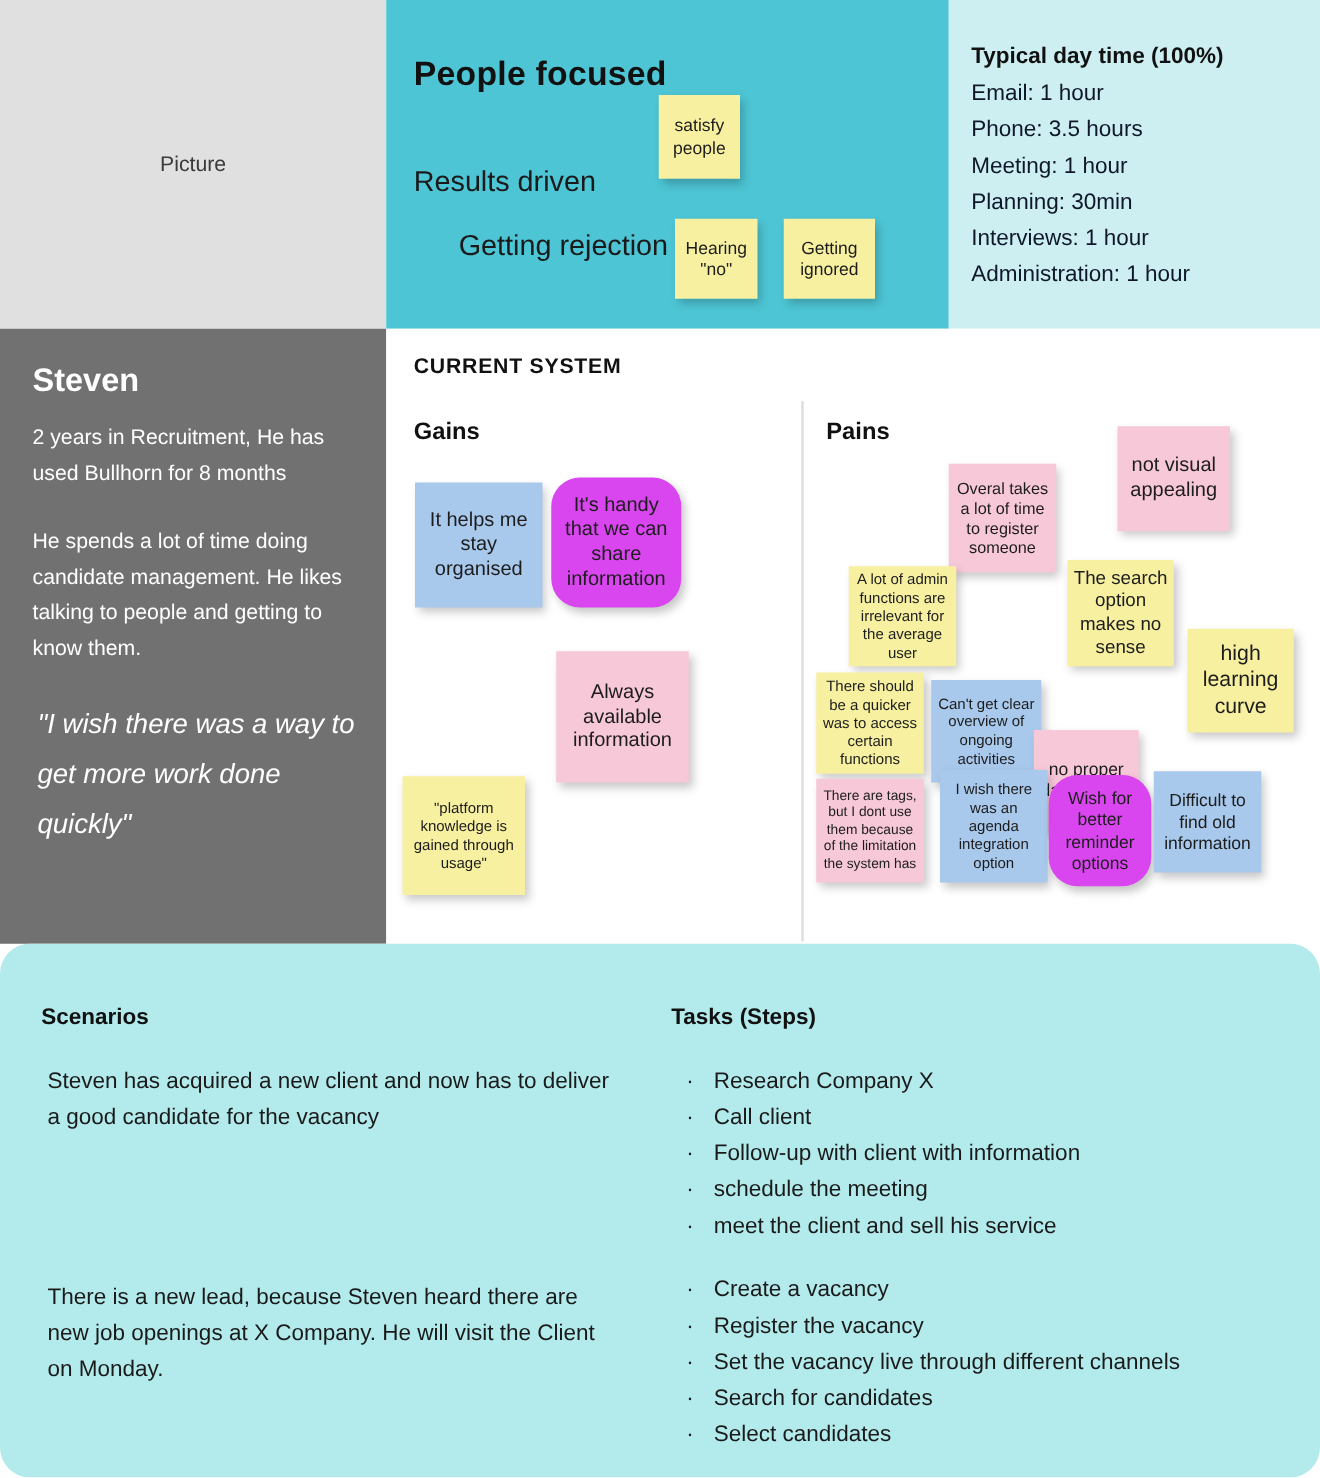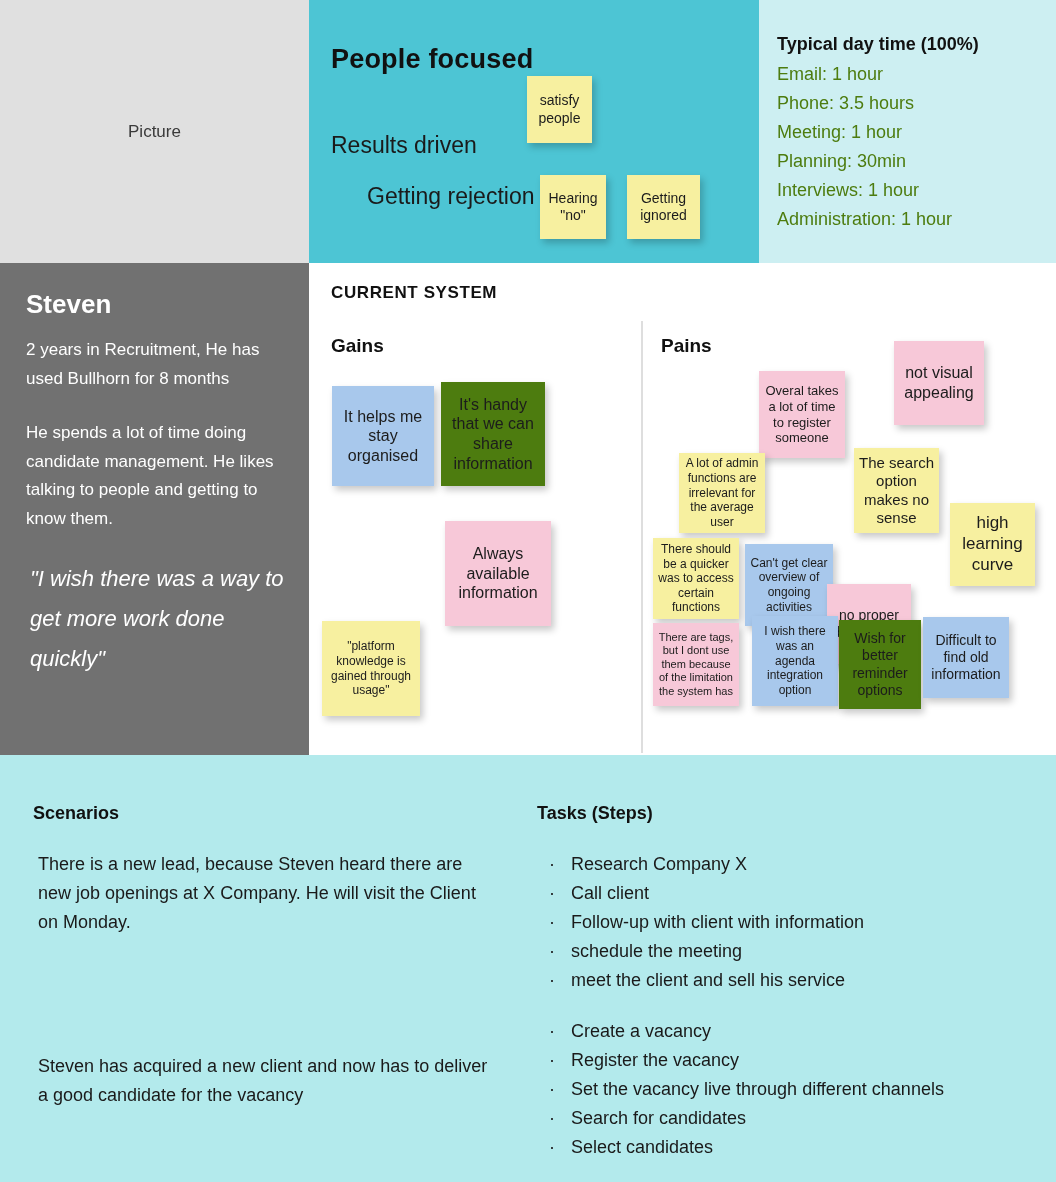--- a/index.html
+++ b/index.html
@@ -37,21 +37,21 @@
     font-size: 27px; font-weight: bold; color: #111111; letter-spacing: .2px;
   }
   .trait-line-2 { position: absolute; left: 22px; top: 132px; font-size: 23px; color: #1a1a1a; }
   .trait-line-3 { position: absolute; left: 22px; top: 183px; font-size: 23px; color: #1a1a1a; margin-left: 36px; }
 
   .daytime-box {
     position: absolute; left: 759px; top: 0; width: 297px; height: 263px;
     background: #cdeff2; padding: 34px 16px 0 18px;
   }
   .daytime-title { font-size: 18px; font-weight: bold; color: #111111; margin-bottom: 5px; }
-  .daytime-item { font-size: 18px; color: #4d7c0f; line-height: 29px; }
+  .daytime-item { font-size: 18px; color: #0f172a; line-height: 29px; }
 
   
   .band-mid { position: absolute; left: 0; top: 263px; width: 1056px; height: 492px; }
 
   .persona-sidebar {
     position: absolute; left: 0; top: 0; width: 309px; height: 492px;
     background: #717171; color: #ffffff; padding: 26px 20px 0 26px;
   }
   .persona-name { font-size: 26px; font-weight: bold; margin-bottom: 16px; }
   .persona-para { font-size: 17px; line-height: 28.5px; margin-bottom: 26px; }
@@ -81,26 +81,27 @@
     text-align: center;
     color: #1c1c1c;
     line-height: 1.22;
     padding: 3px 4px;
     box-shadow: 3px 4px 7px rgba(0,0,0,0.22);
   }
   .note span { display: block; width: 100%; }
   .n-yellow { background: #f7f0a0; }
   .n-pink   { background: #f7c8d8; }
   .n-blue   { background: #a8c8ec; }
-  .n-green  { background: #4d7c0f; }
+  .n-green  { background: #d946ef; border-radius: 23px; }
 
   
   .band-bottom {
     position: absolute; left: 0; top: 755px; width: 1056px; height: 427px;
     background: #b3eaec;
+    border-radius: 24px;
   }
   .scenarios-col { position: absolute; left: 33px; top: 48px; width: 460px; }
   .tasks-col { position: absolute; left: 537px; top: 48px; width: 500px; }
   .sec-heading { font-size: 18px; font-weight: bold; color: #111111; margin-bottom: 26px; }
   .scenario-para {
     font-size: 18px; line-height: 29px; color: #1a1a1a; padding-left: 5px; margin-bottom: 115px;
   }
   .task-group { margin-bottom: 22px; }
   .task-item {
     display: flex; font-size: 18px; line-height: 29px; color: #1a1a1a; padding-left: 12px;
@@ -219,22 +220,22 @@
         </div>
     </div>
 
   </div>
 
   <div class="band-bottom">
 
     <div class="scenarios-col">
       <div class="sec-heading">Scenarios</div>
       <div id="scenarios-list">
+          <div class="scenario-para">Steven has acquired a new client and now has to deliver a good candidate for the vacancy</div>
           <div class="scenario-para">There is a new lead, because Steven heard there are new job openings at X Company. He will visit the Client on Monday.</div>
-          <div class="scenario-para">Steven has acquired a new client and now has to deliver a good candidate for the vacancy</div>
         </div>
     </div>
 
     <div class="tasks-col">
       <div class="sec-heading">Tasks (Steps)</div>
       <div id="tasks-list">
           <div class="task-group">
             <div class="task-item">
               <span class="task-bullet">·</span>
               <span>Research Company X</span>

